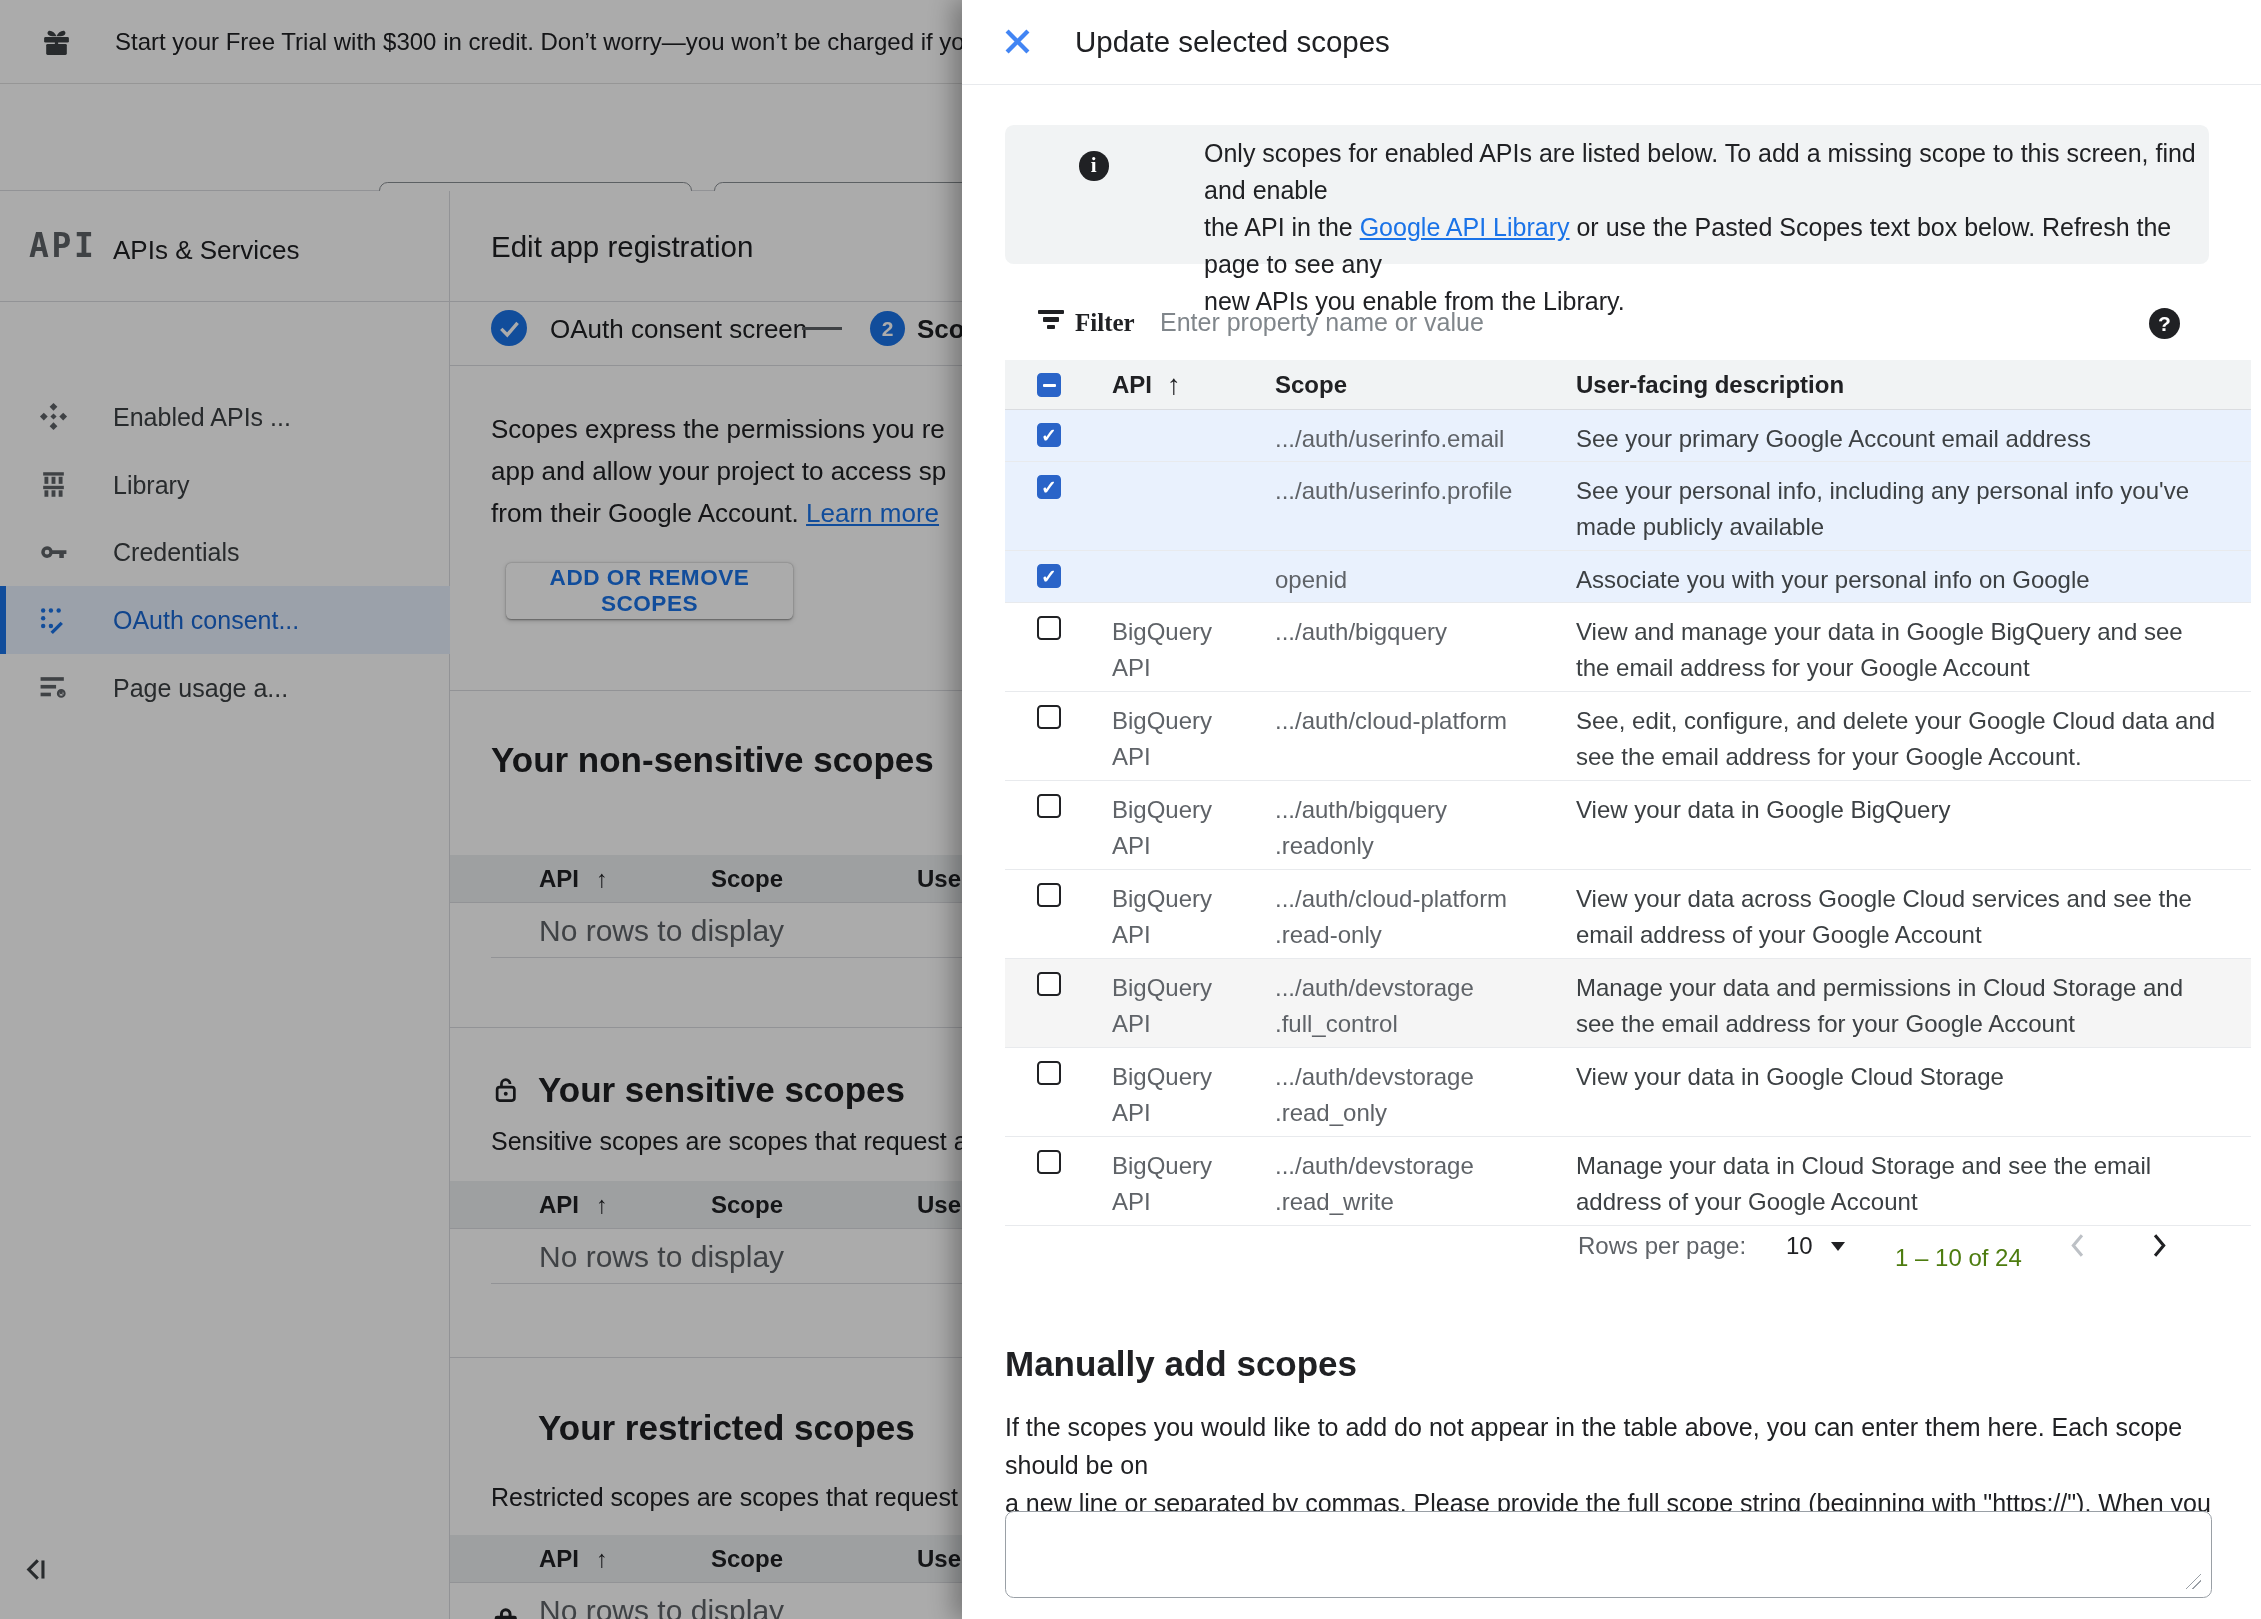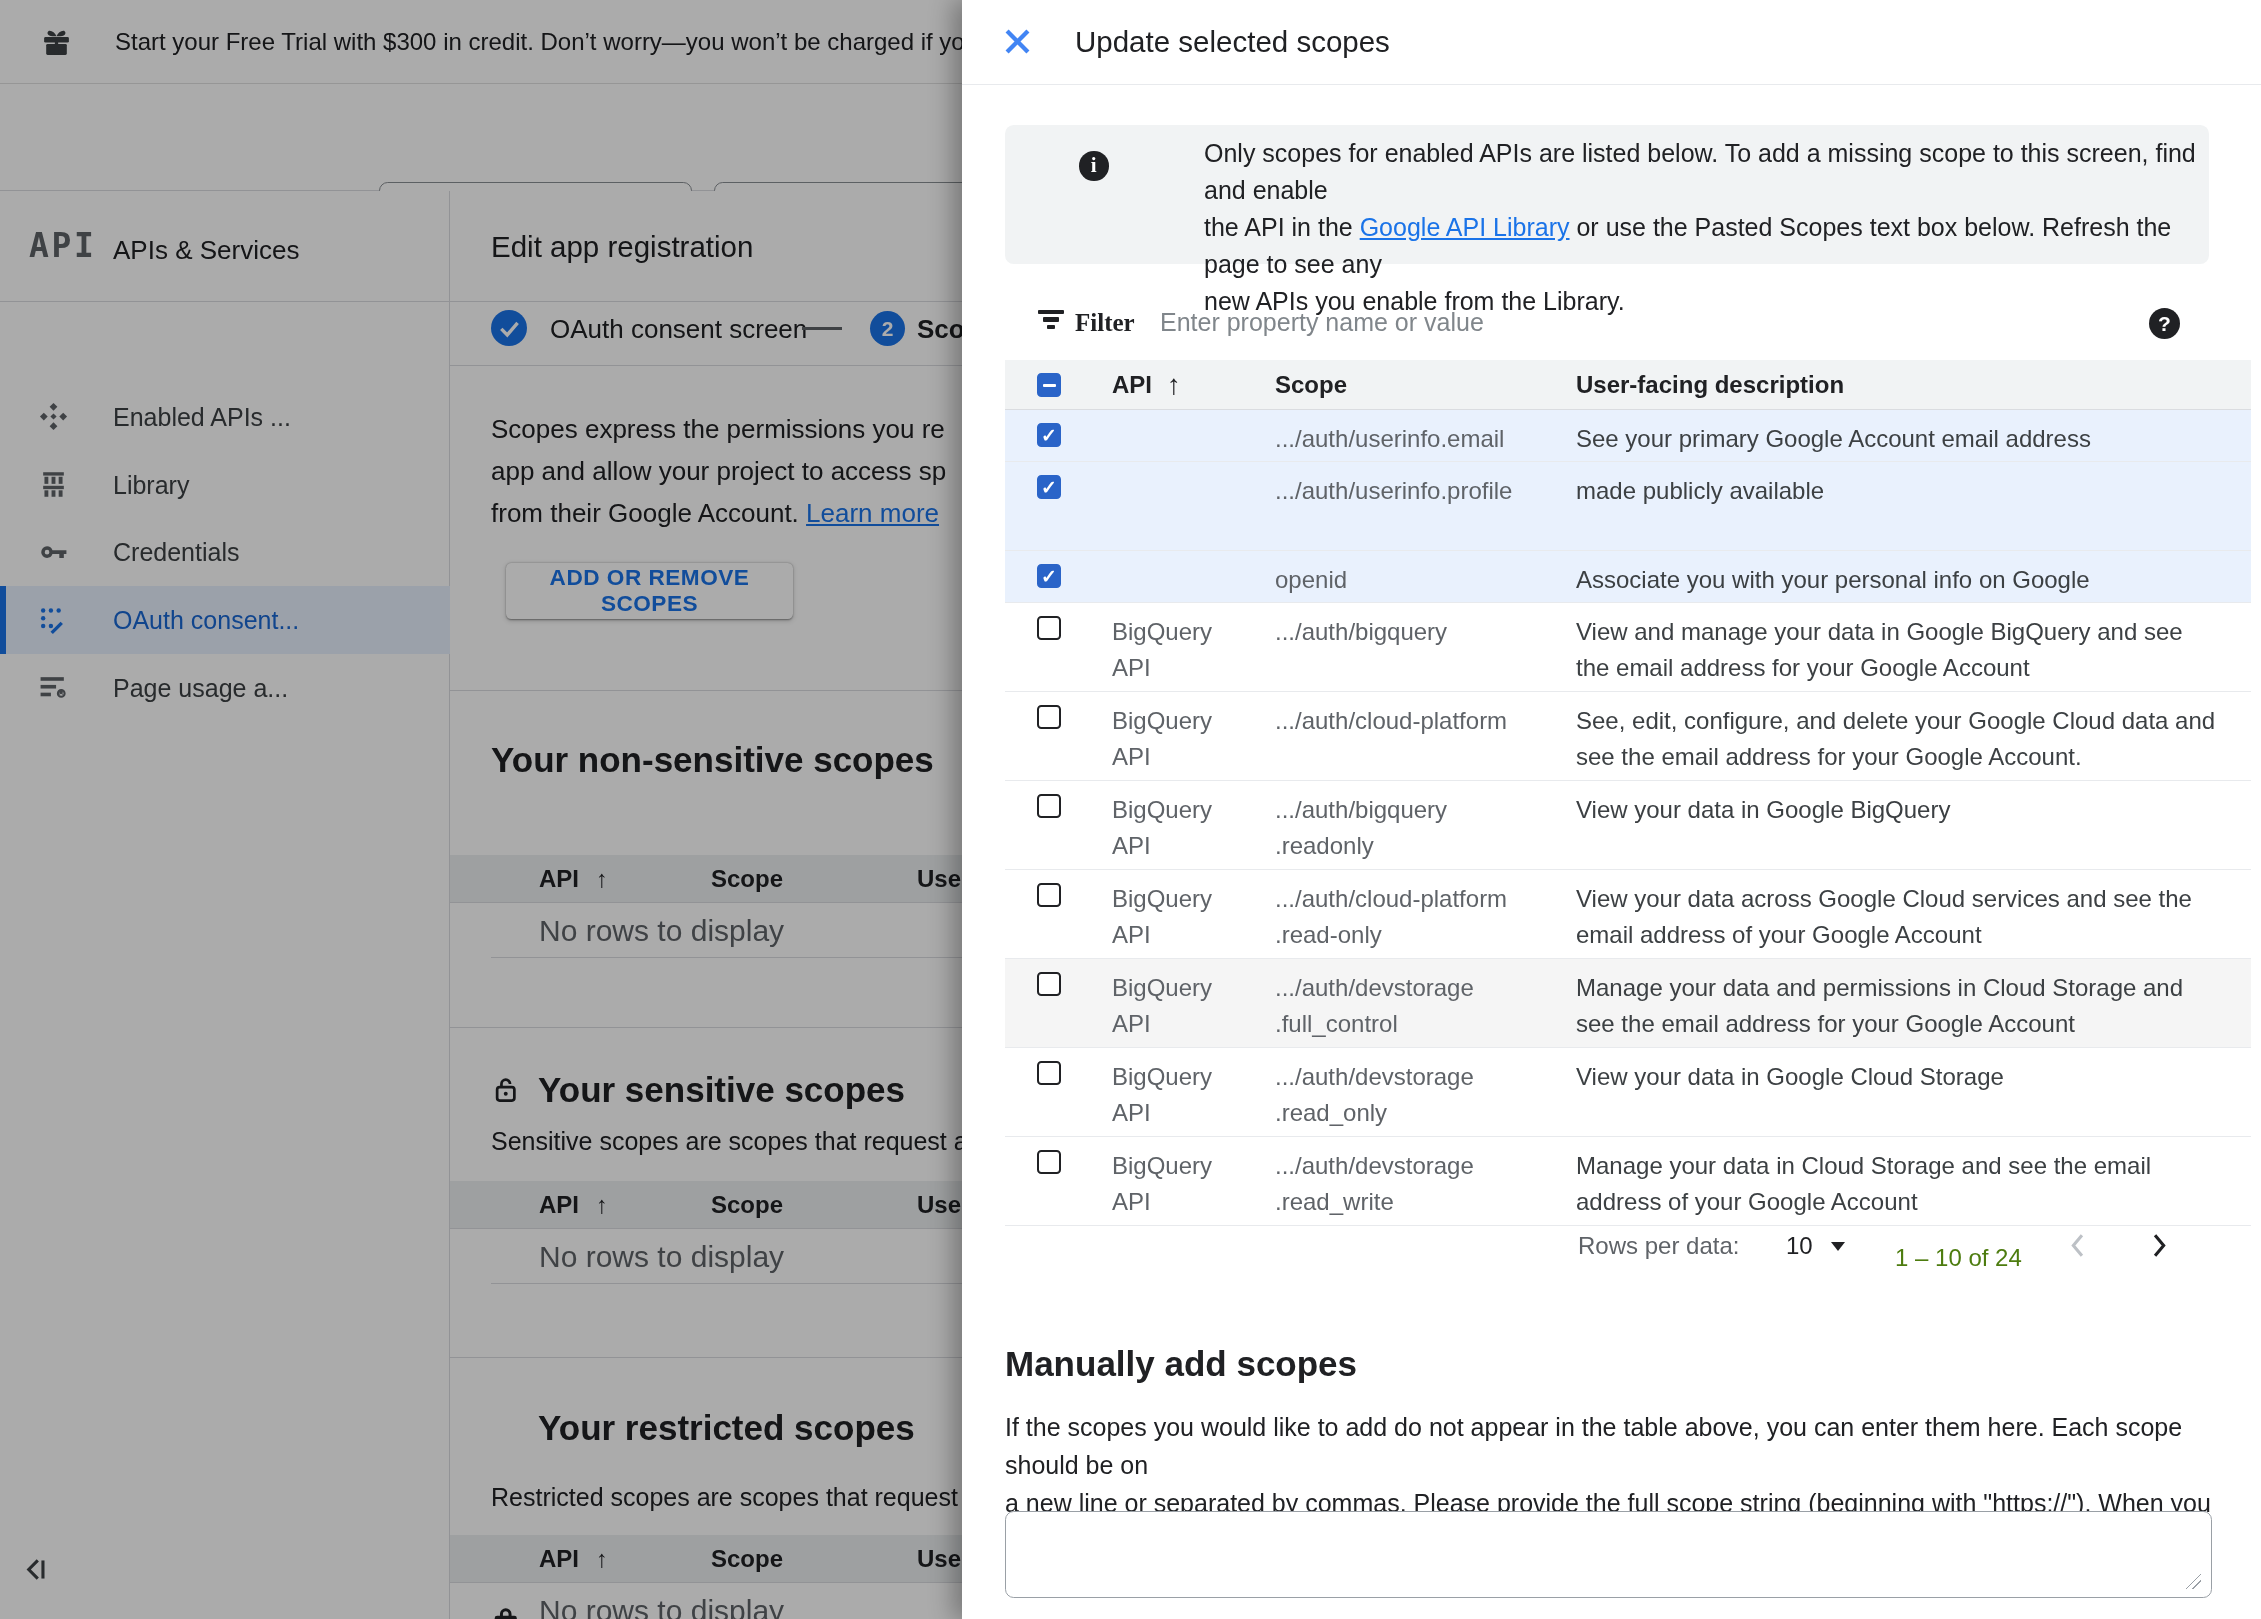--- a/index.html
+++ b/index.html
@@ -349,20 +349,21 @@
               <div>See your primary Google Account email address</div>
             </div>
           </div>
           <div class="prow checked" style="height: 89px;">
             <span class="cb on">✓</span>
             <div class="c-api"></div>
             <div class="c-scope">
               <div>.../auth/userinfo.profile</div>
             </div>
             <div class="c-desc">
+              <div>See your personal info, including any personal info you've</div>
               <div>made publicly available</div>
             </div>
           </div>
           <div class="prow checked" style="height: 52px;">
             <span class="cb on">✓</span>
             <div class="c-api"></div>
             <div class="c-scope">
               <div>openid</div>
             </div>
             <div class="c-desc">
@@ -446,21 +447,21 @@
             </div>
             <div class="c-desc">
               <div>Manage your data in Cloud Storage and see the email</div>
               <div>address of your Google Account</div>
             </div>
           </div>
         </div>
     </div>
 
     <div class="pagination">
-      <span class="pg-lbl">Rows per data:</span>
+      <span class="pg-lbl">Rows per page:</span>
       <span class="pg-val">10</span>
       <span class="pg-caret"></span>
       <span class="pg-range">1 – 10 of 24</span>
       <svg class="pg-prev" viewBox="0 0 36 36">
         <polyline points="22,6 12,18 22,30" fill="none" stroke="#bdc1c6" stroke-width="3.6"></polyline>
       </svg>
       <svg class="pg-next" viewBox="0 0 36 36">
         <polyline points="14,6 24,18 14,30" fill="none" stroke="#202124" stroke-width="3.6"></polyline>
       </svg>
     </div>

